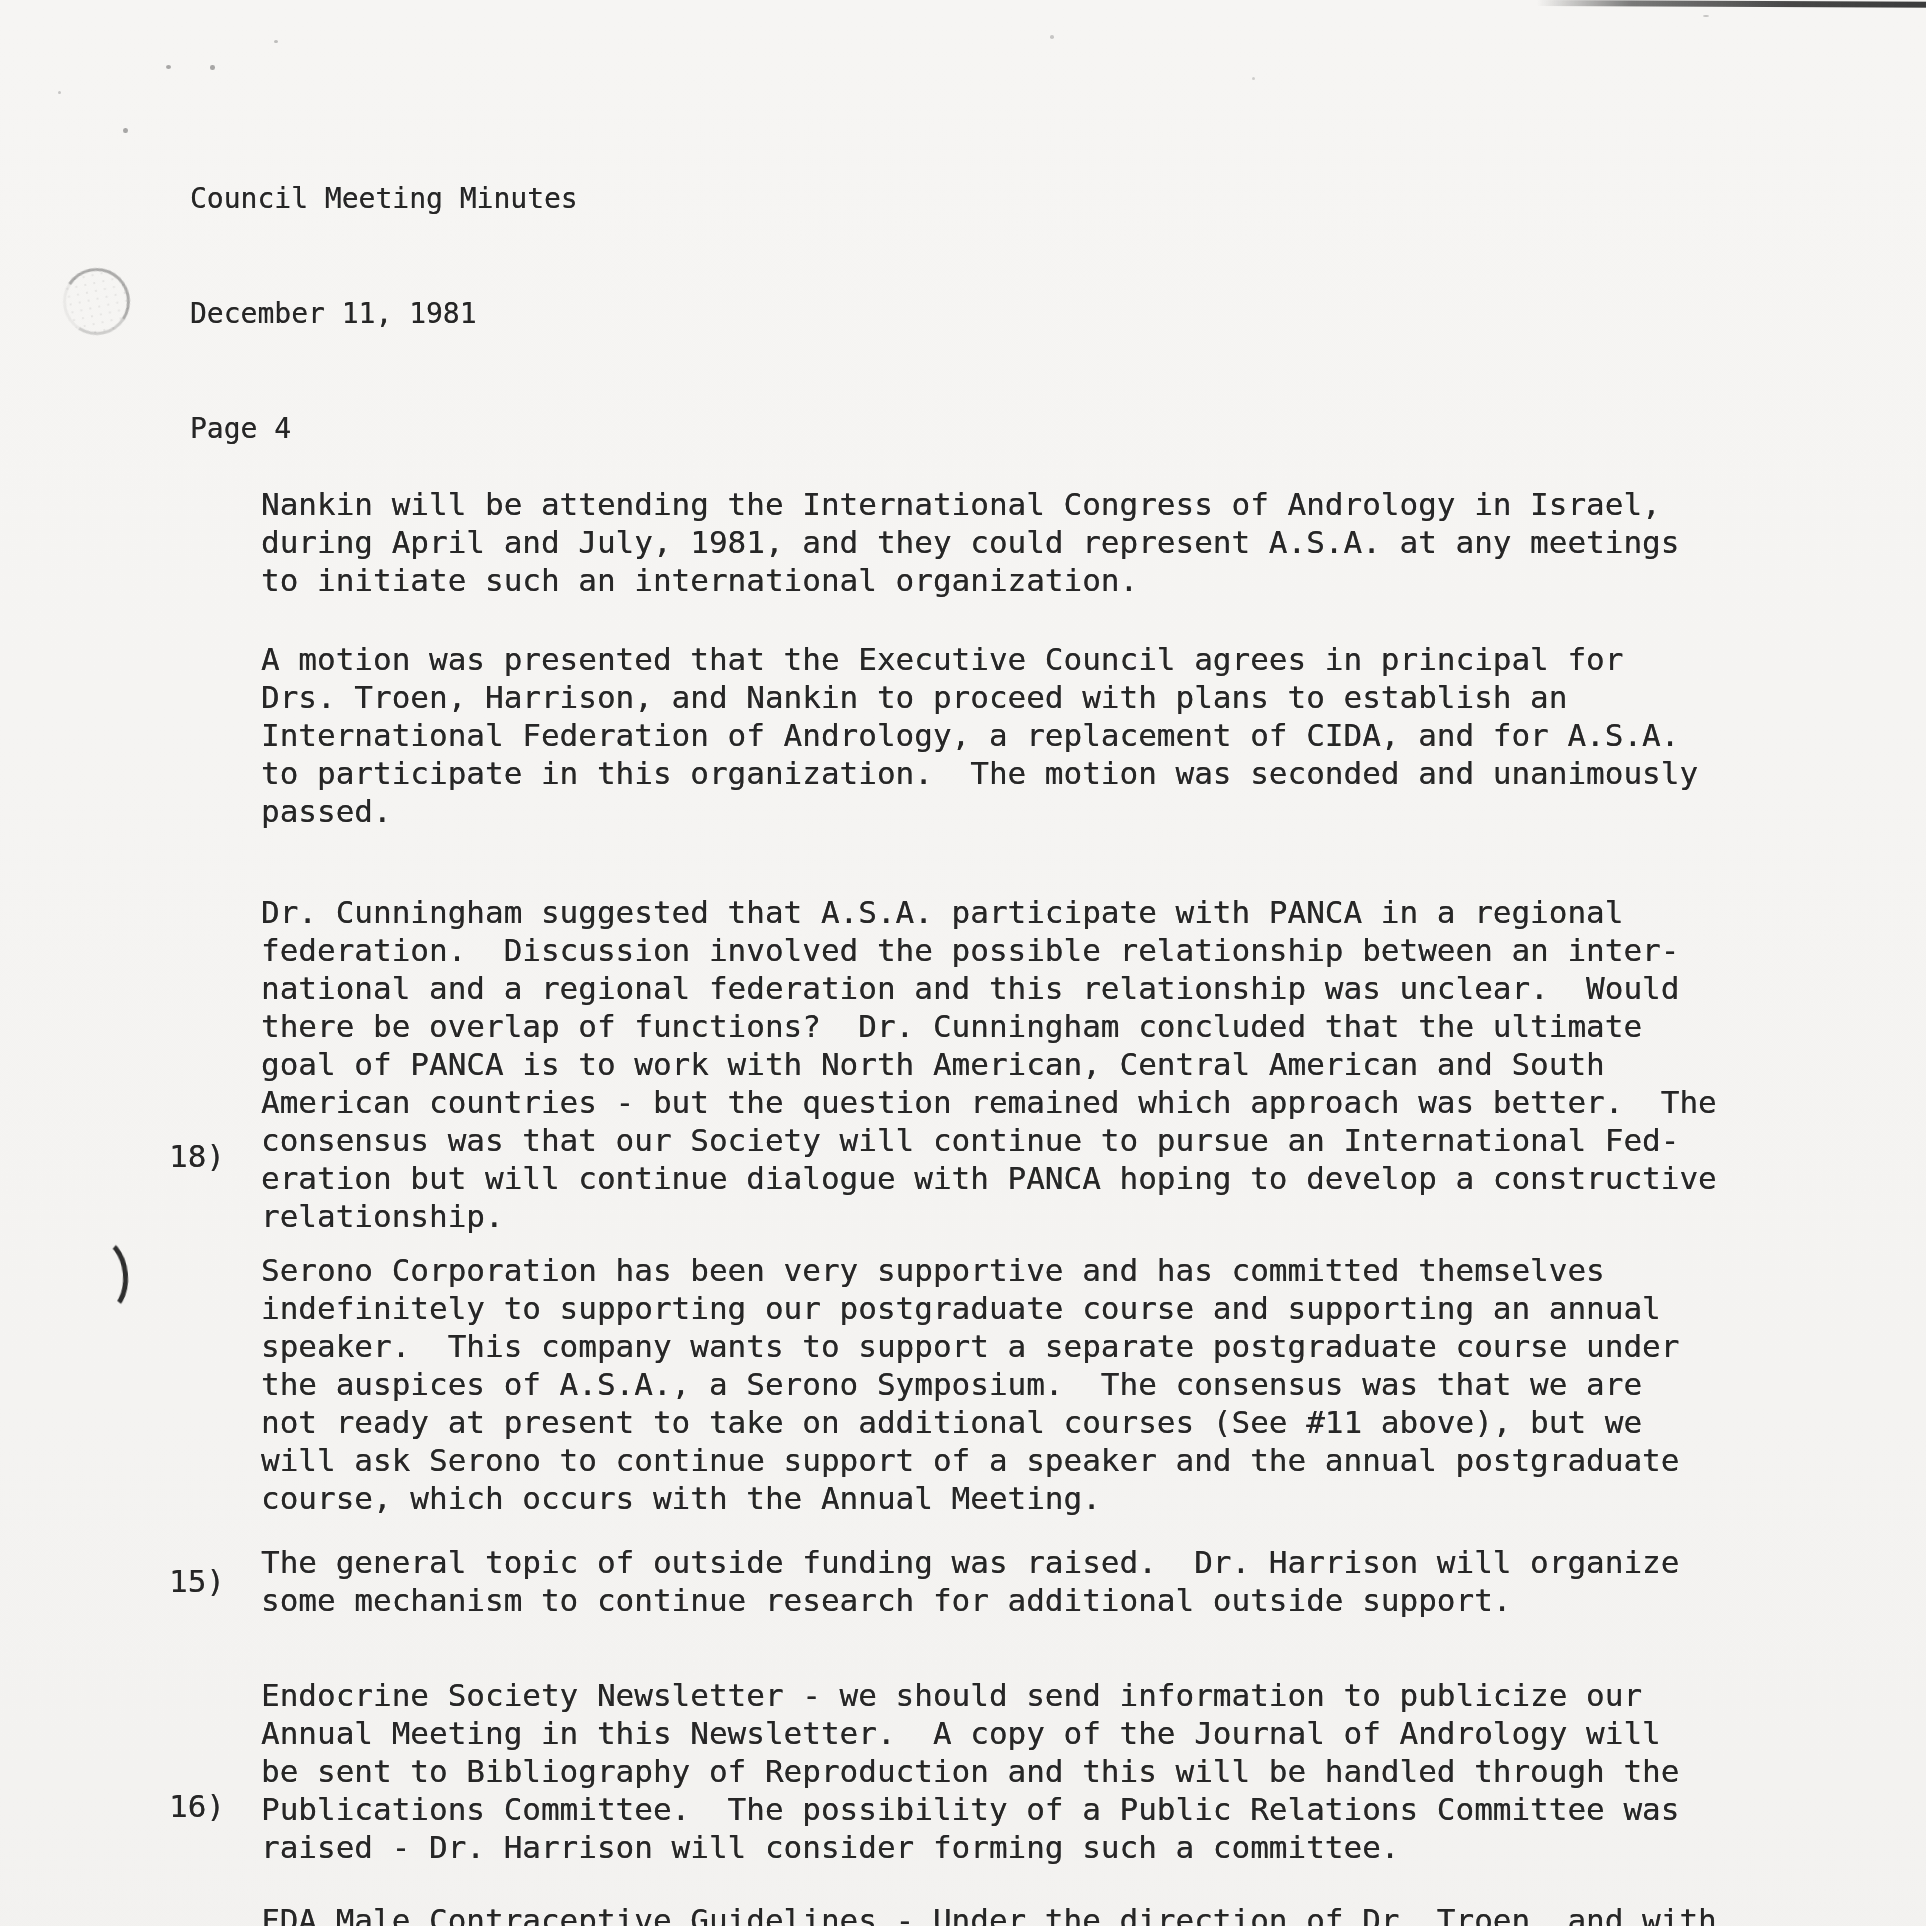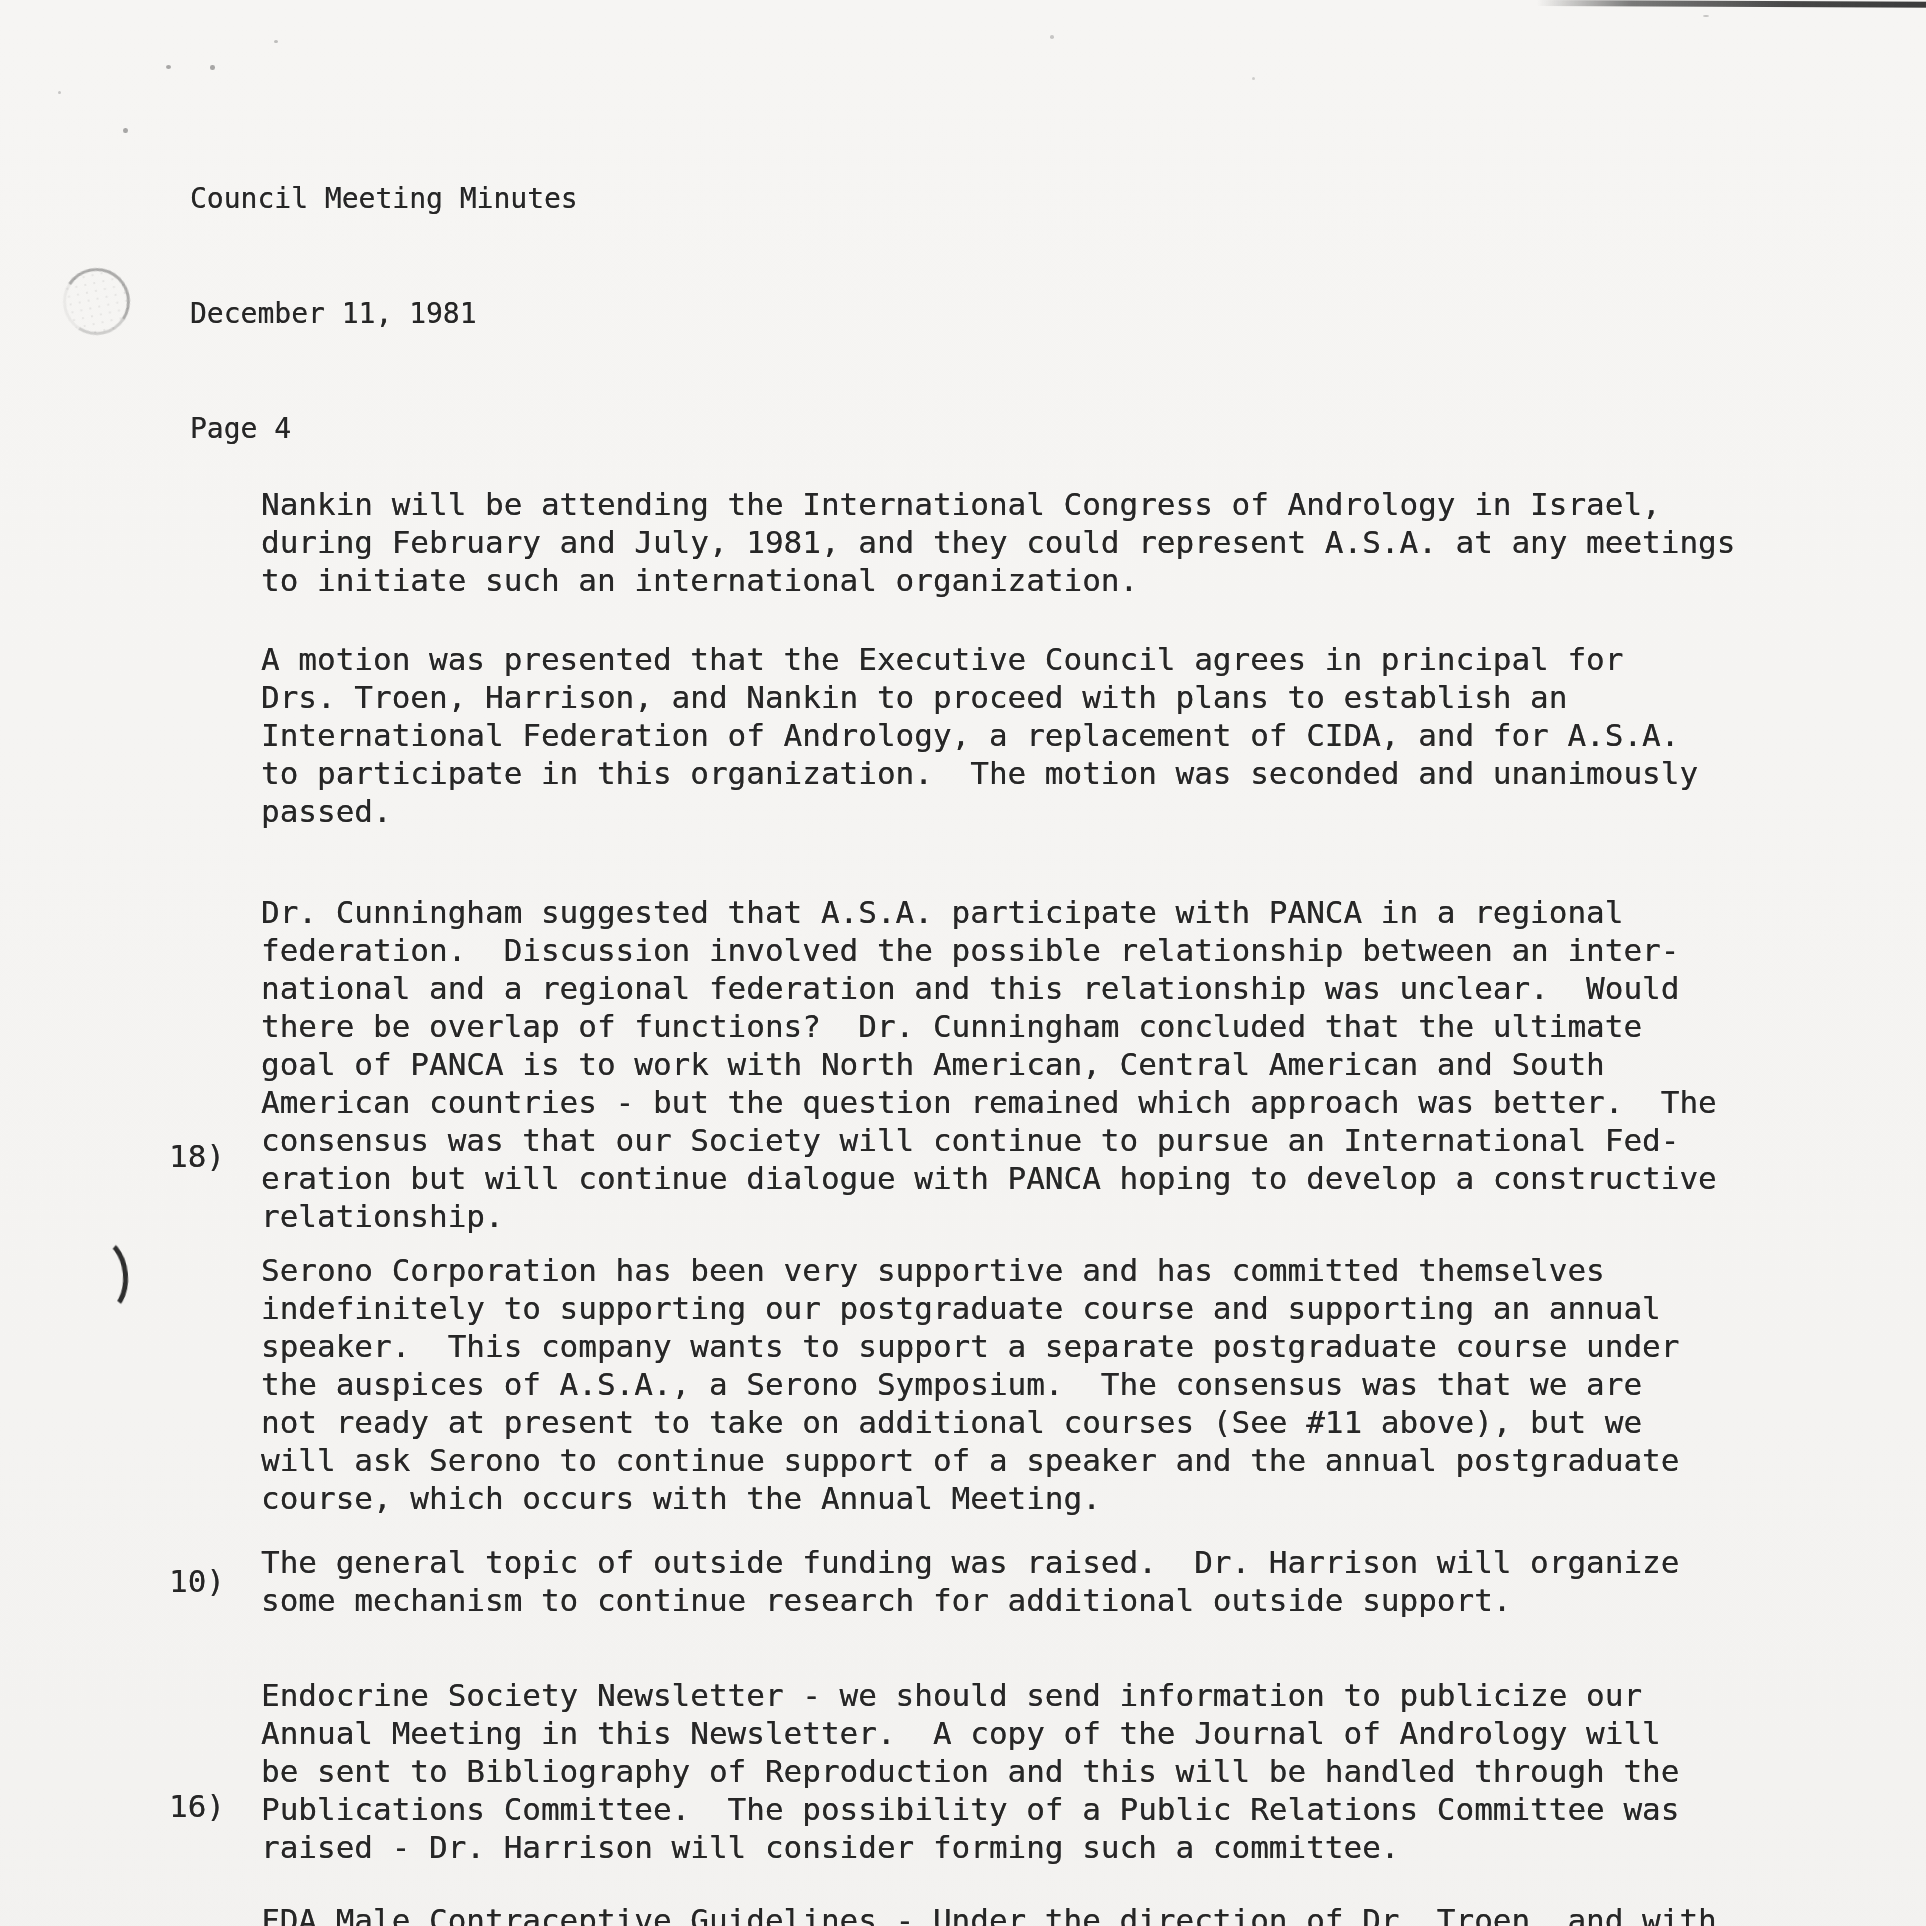--- a/index.html
+++ b/index.html
@@ -83,21 +83,21 @@
 
   <div class="header typed" style="top:103px;">
     <div>Council Meeting Minutes</div>
     <div>December 11, 1981</div>
     <div>Page 4</div>
   </div>
 
   <div class="block typed" style="top:371px;">
     <span class="num"></span>
     <div class="body">Nankin will be attending the International Congress of Andrology in Israel,
-during February and July, 1981, and they could represent A.S.A. at any meetings
+during April and July, 1981, and they could represent A.S.A. at any meetings
 to initiate such an international organization.</div>
   </div>
 
   <div class="block typed" style="top:526px;">
     <span class="num"></span>
     <div class="body">A motion was presented that the Executive Council agrees in principal for
 Drs. Troen, Harrison, and Nankin to proceed with plans to establish an
 International Federation of Andrology, a replacement of CIDA, and for A.S.A.
 to participate in this organization.  The motion was seconded and unanimously
 passed.</div>
@@ -127,21 +127,21 @@
 course, which occurs with the Annual Meeting.</div>
   </div>
 
   <div class="block typed" style="top:1429px;">
     <span class="num"></span>
     <div class="body">The general topic of outside funding was raised.  Dr. Harrison will organize
 some mechanism to continue research for additional outside support.</div>
   </div>
 
   <div class="block typed" style="top:1562px;">
-    <span class="num">10)</span>
+    <span class="num">15)</span>
     <div class="body">Endocrine Society Newsletter - we should send information to publicize our
 Annual Meeting in this Newsletter.  A copy of the Journal of Andrology will
 be sent to Bibliography of Reproduction and this will be handled through the
 Publications Committee.  The possibility of a Public Relations Committee was
 raised - Dr. Harrison will consider forming such a committee.</div>
   </div>
 
   <div class="block typed" style="top:1787px;">
     <span class="num">16)</span>
     <div class="body">FDA Male Contraceptive Guidelines - Under the direction of Dr. Troen, and with

